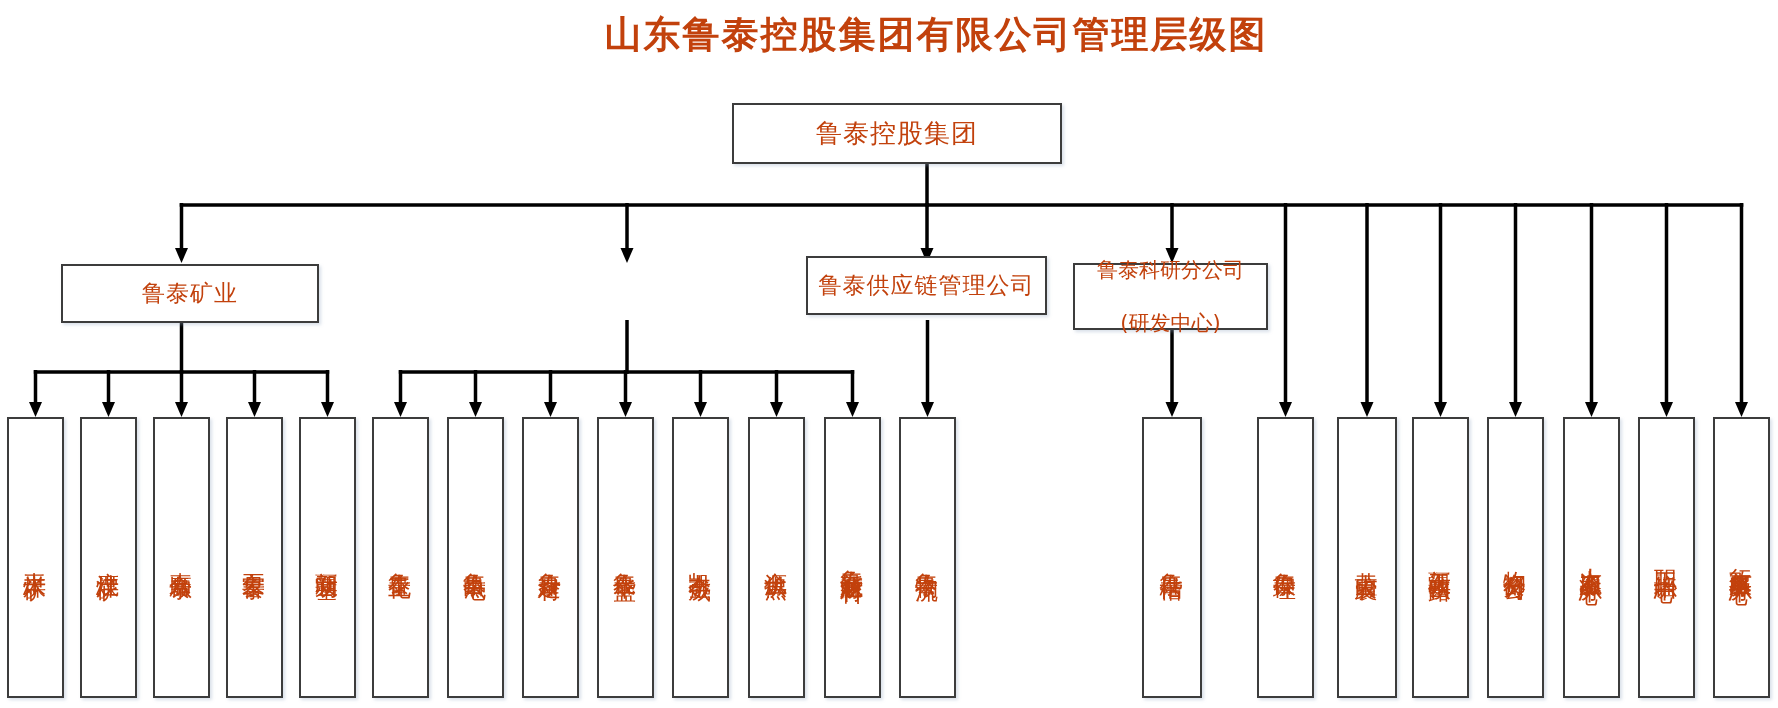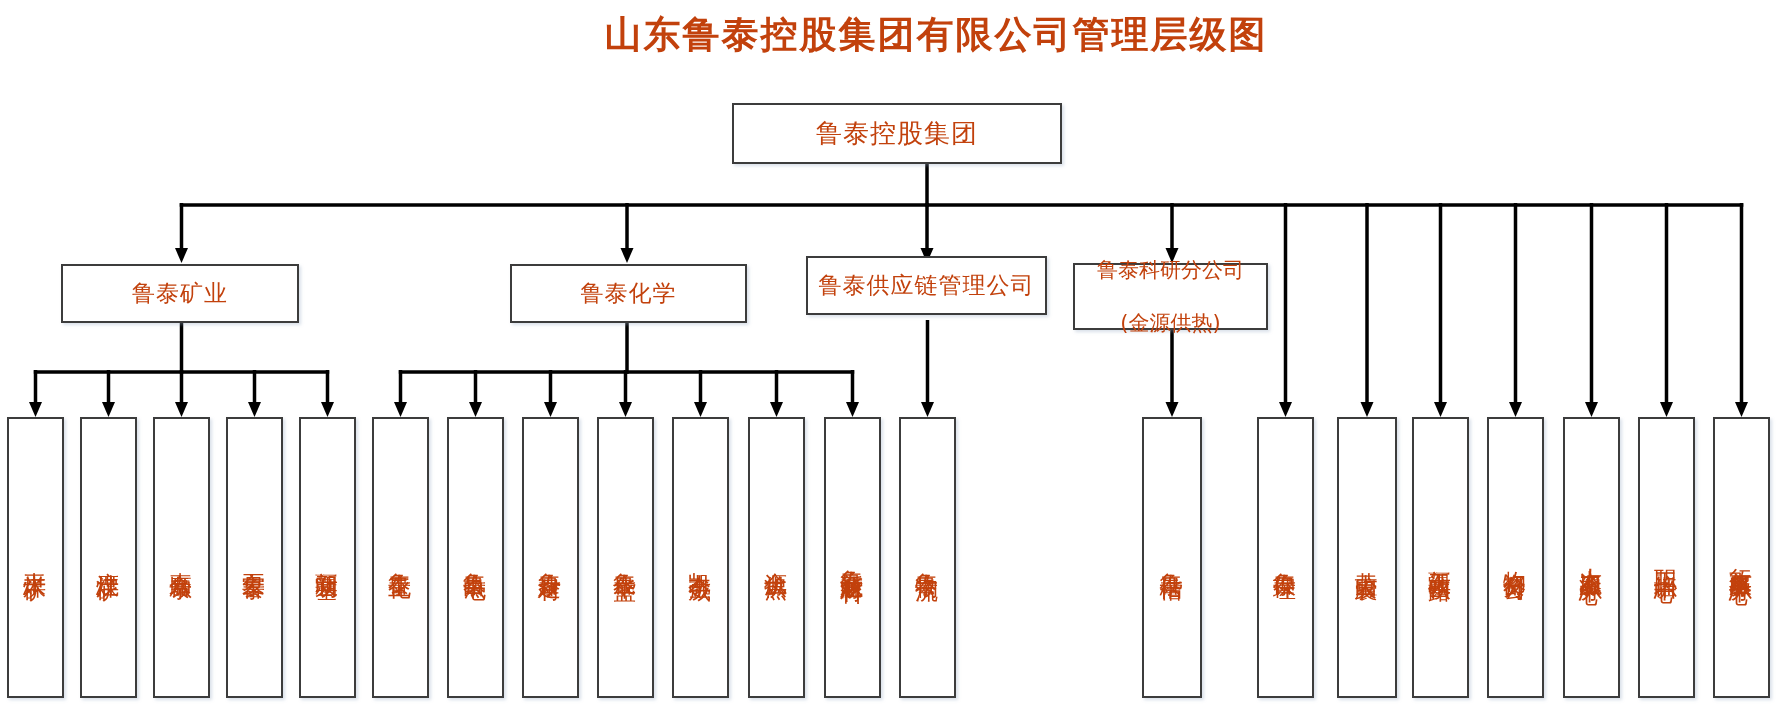--- a/index.html
+++ b/index.html
@@ -135,26 +135,25 @@
       <line x1="852.5" y1="370" x2="852.5" y2="404" stroke="#000" stroke-width="3.5"></line>
       <polygon points="846,402 859,402 852.5,417" fill="#000"></polygon>
       <line x1="927.5" y1="320" x2="927.5" y2="404" stroke="#000" stroke-width="3.5"></line>
       <polygon points="921,402 934,402 927.5,417" fill="#000"></polygon>
       <line x1="1172" y1="328" x2="1172" y2="404" stroke="#000" stroke-width="3.5"></line>
       <polygon points="1165.5,402 1178.5,402 1172,417" fill="#000"></polygon>
     </svg>
 
   <div class="hbox root" style="left:724px; top:103px; width:330px; height:61px;margin-left:8px;">鲁泰控股集团</div>
 
-  <div class="hbox" style="left:61px; top:264px; width:238px; height:59px;">鲁泰矿业</div>
-  <div class="hbox" style="left:510px; top:264px; width:237px; height:59px;">鲁泰化学</div>
+  <div class="hbox" style="left:61px; top:264px; width:258px; height:59px;">鲁泰矿业</div>
   <div class="hbox" style="left:806px; top:256px; width:241px; height:59px;">鲁泰供应链管理公司</div>
   <div class="hbox twolines" style="left:1073px; top:263px; width:195px; height:67px;gap:24px;">
     <span>鲁泰科研分公司</span>
-    <span>(金源供热)</span>
+    <span>(研发中心)</span>
   </div>
 
   <div class="vbox" style="left:7px; width:57px;">太平煤矿</div>
   <div class="vbox" style="left:80px; width:57px;">鹿洼煤矿</div>
   <div class="vbox" style="left:153px; width:57px;">嘉合顺泰</div>
   <div class="vbox" style="left:226px; width:57px;">宁夏鲁泰</div>
   <div class="vbox" style="left:299px; width:57px;">新疆明基</div>
   <div class="vbox" style="left:372px; width:57px;">鲁泰化工</div>
   <div class="vbox" style="left:447px; width:57px;">鲁泰热电</div>
   <div class="vbox" style="left:522px; width:57px;">鲁泰建材</div>

